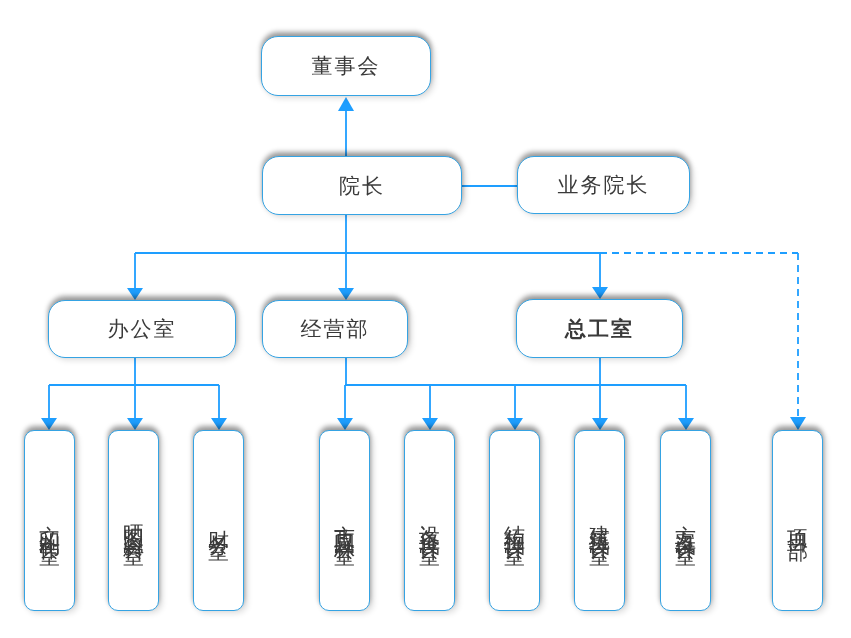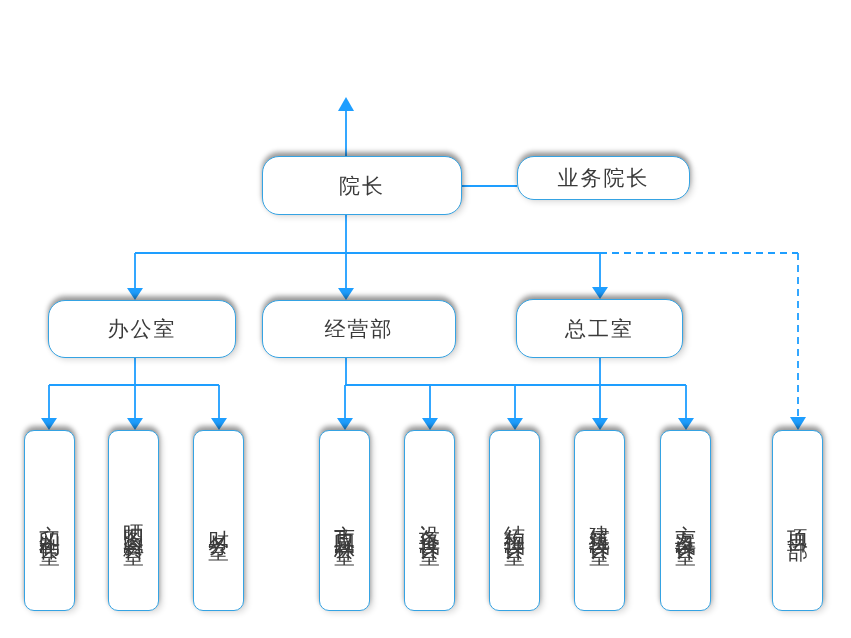--- a/index.html
+++ b/index.html
@@ -34,24 +34,24 @@
     width: 51px;
     height: 181px;
     border-radius: 10px;
     writing-mode: vertical-rl;
     text-orientation: upright;
     letter-spacing: 5px;
   }
   
   .p-board        { left: 261px; top: 36px;  width: 170px; height: 60px; }
   .p-president    { left: 262px; top: 156px; width: 200px; height: 59px; }
-  .p-bizpres      { left: 517px; top: 156px; width: 173px; height: 44px; }
+  .p-bizpres      { left: 517px; top: 156px; width: 173px; height: 58px; }
   .p-office       { left: 48px;  top: 300px; width: 188px; height: 58px; }
-  .p-operations   { left: 262px; top: 300px; width: 194px; height: 58px; }
-  .p-chief        { left: 516px; top: 299px; width: 167px; height: 59px; }
+  .p-operations   { left: 262px; top: 300px; width: 146px; height: 58px; }
+  .p-chief        { left: 516px; top: 299px; width: 167px; height: 59px; font-weight: bold; }
   .p-print        { left: 24px;  top: 430px; }
   .p-blueprint    { left: 108px; top: 430px; }
   .p-finance      { left: 193px; top: 430px; }
   .p-municipal    { left: 319px; top: 430px; }
   .p-equipment    { left: 404px; top: 430px; }
   .p-structure    { left: 489px; top: 430px; }
   .p-architecture { left: 574px; top: 430px; }
   .p-scheme       { left: 660px; top: 430px; }
   .p-project      { left: 772px; top: 430px; }
 </style>
@@ -110,20 +110,21 @@
       <polygon points="422,418 438,418 430,430" fill="#1e9eff" stroke="none"></polygon>
       <line x1="515" y1="385" x2="515" y2="418"></line>
       <polygon points="507,418 523,418 515,430" fill="#1e9eff" stroke="none"></polygon>
       <line x1="600" y1="385" x2="600" y2="418"></line>
       <polygon points="592,418 608,418 600,430" fill="#1e9eff" stroke="none"></polygon>
       <line x1="686" y1="385" x2="686" y2="418"></line>
       <polygon points="678,418 694,418 686,430" fill="#1e9eff" stroke="none"></polygon>
     </g>
   </svg>
 
+  <div class="node node-h p-board">董事会</div>
   <div class="node node-h p-president">院长</div>
   <div class="node node-h p-bizpres">业务院长</div>
 
   <div class="node node-h p-office">办公室</div>
   <div class="node node-h p-operations">经营部</div>
   <div class="node node-h p-chief">总工室</div>
 
   <div class="node node-v p-print">文印制作室</div>
   <div class="node node-v p-blueprint">晒图资料室</div>
   <div class="node node-v p-finance">财务室</div>

